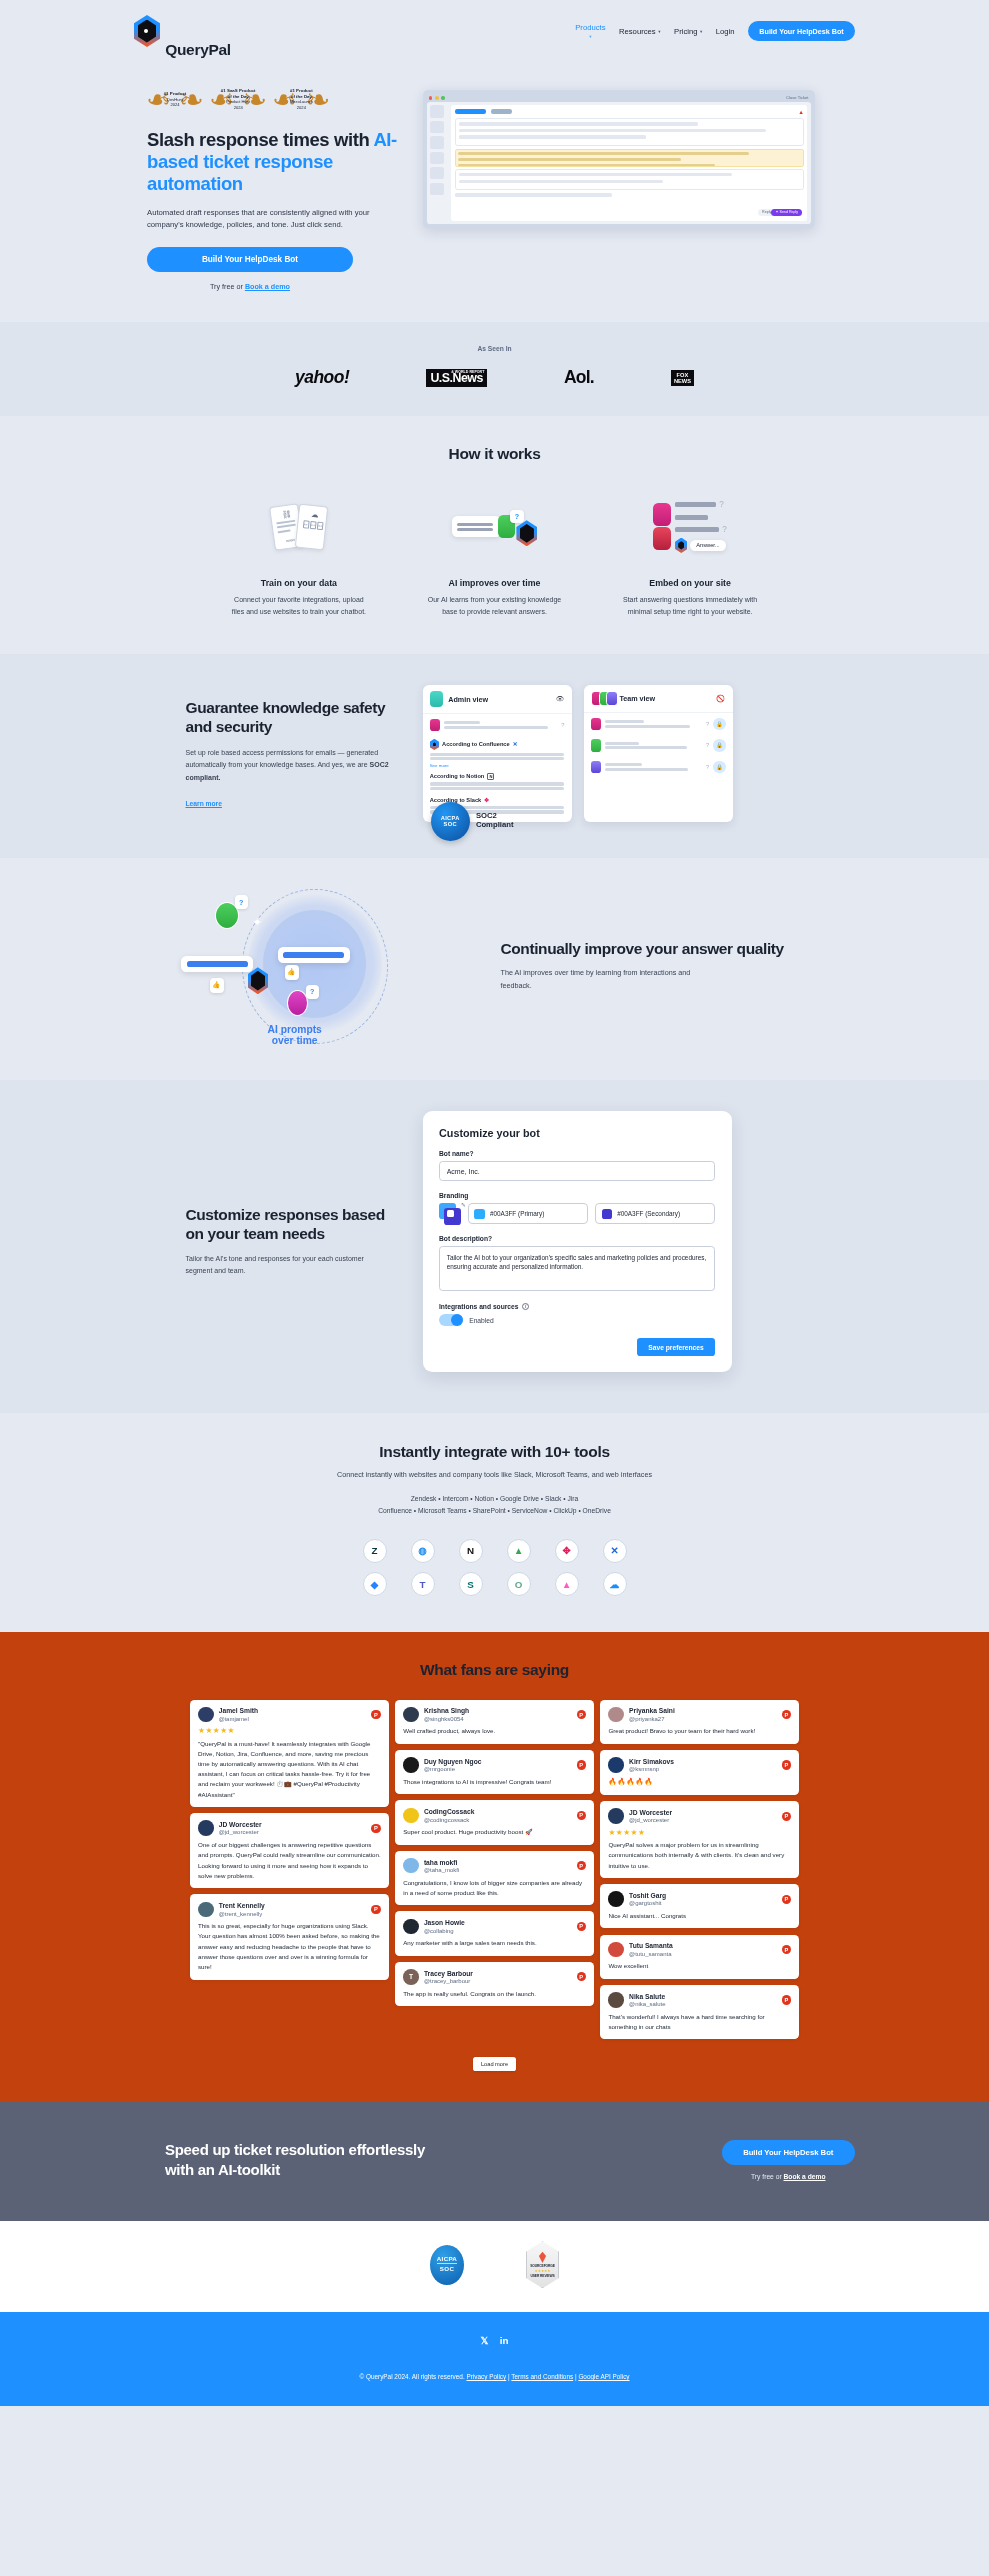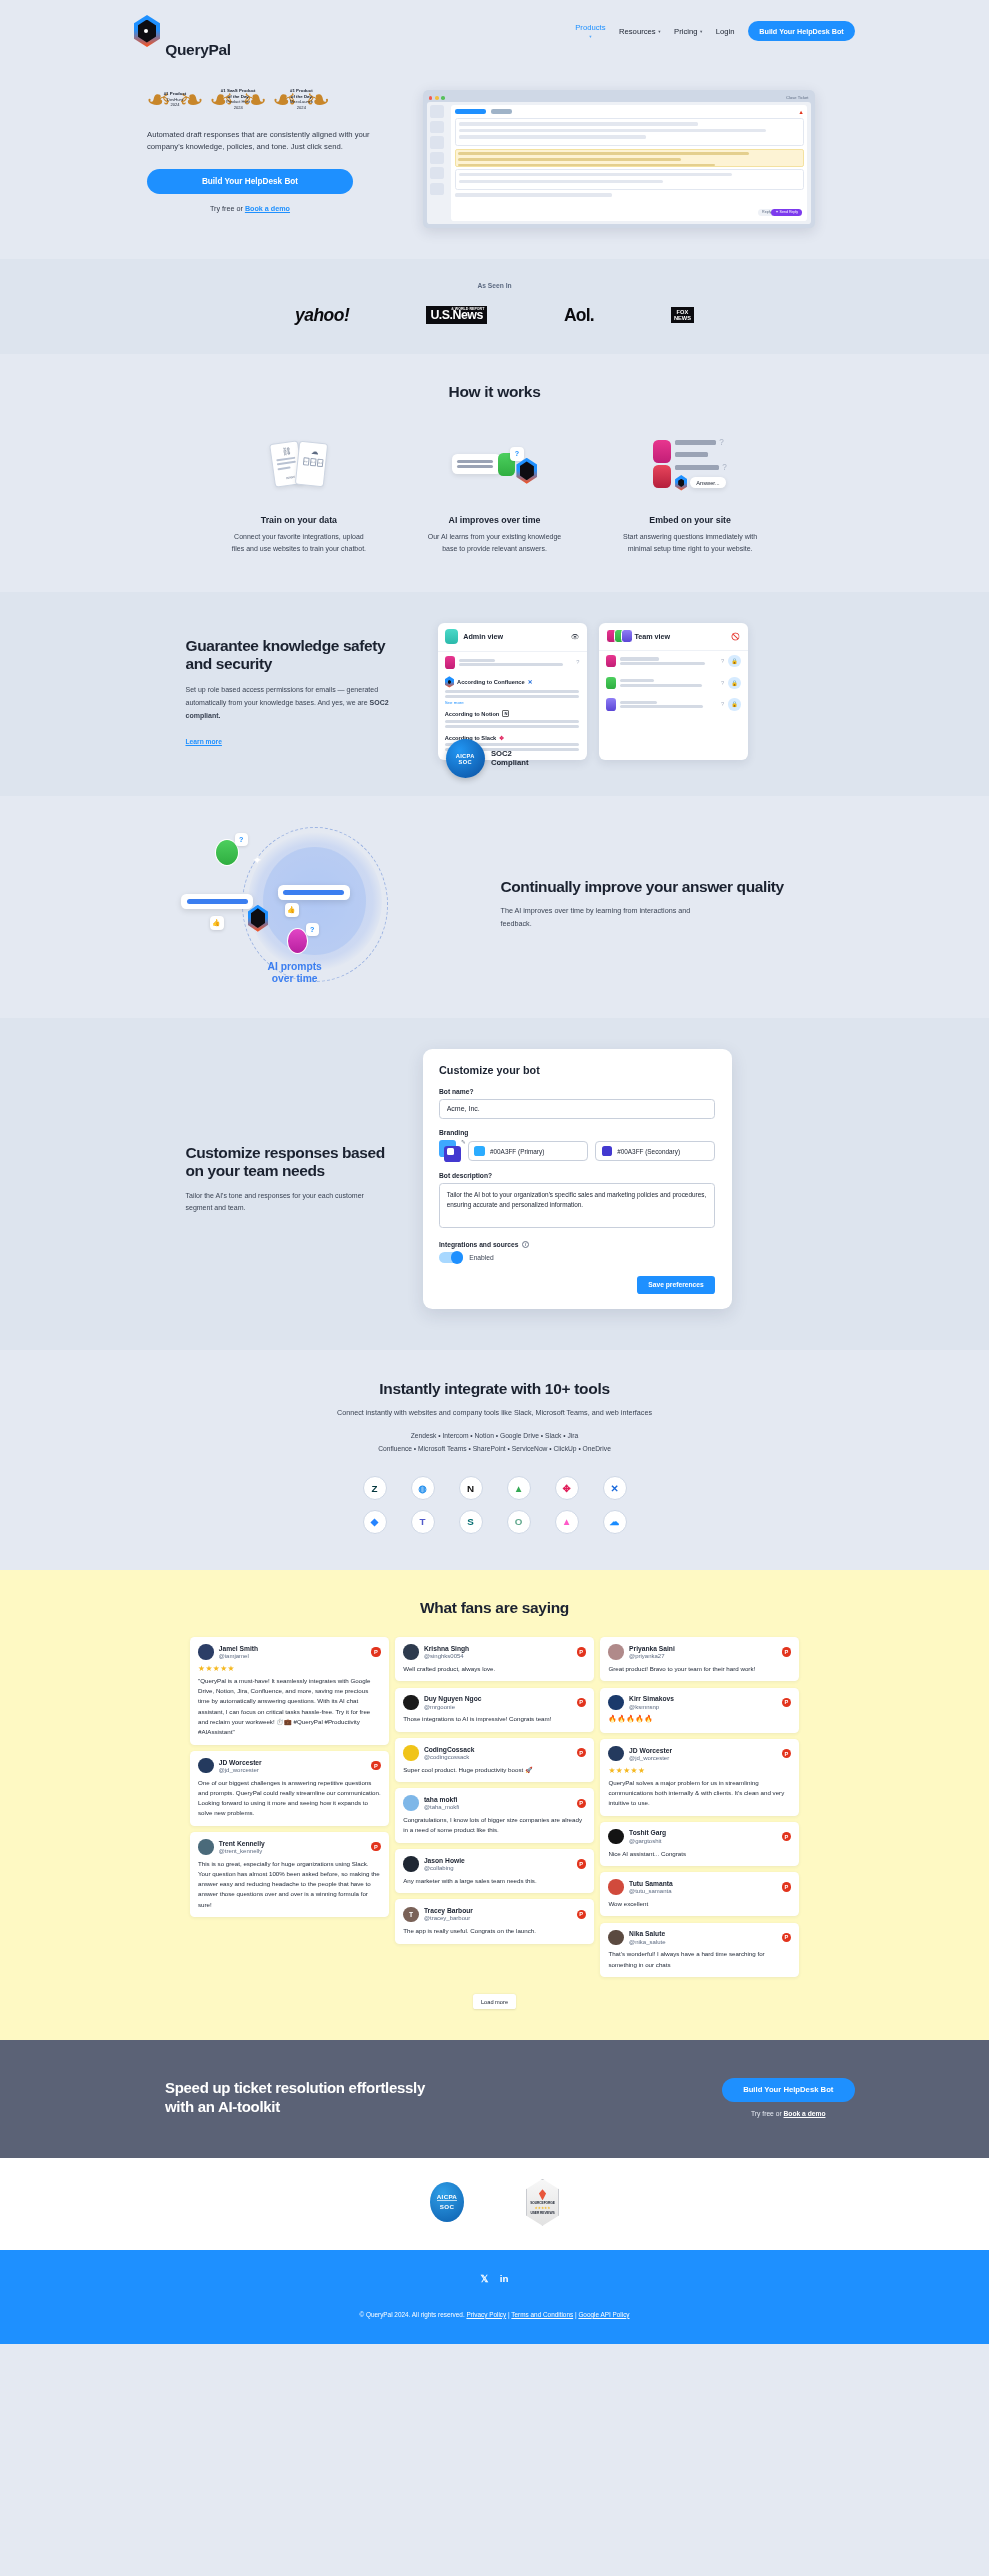--- a/index.html
+++ b/index.html
@@ -111,21 +111,21 @@
   .pdf { width:6.2px; height:7.7px; border:0.5px solid #9aa5b8; border-radius:1px; font-size:2.1px; text-align:center; line-height:7.7px; color:#64718a; display:inline-block; margin:0.5px; }
   .bubble { background:#fff; border-radius:5.2px; box-shadow:0 1.5px 5.2px rgba(0,0,0,.1); padding:4.1px 5.2px; }
   .bub-line { height:3.1px; background:#9aa3b5; border-radius:1.5px; margin:2.1px 0; }
   .av { width:17.5px; height:23px; border-radius:5.2px; }
   .hexlogo { width:20.6px; height:26px; background:linear-gradient(180deg,#1e90ff 0%,#1e90ff 45%,#ff4f18 100%); clip-path:polygon(50% 0%,100% 26%,100% 74%,50% 100%,0% 74%,0% 26%); position:relative; }
   .hexlogo::after { content:""; position:absolute; left:3.1px; top:3.6px; right:3.1px; bottom:3.6px; background:#0d0d12; clip-path:polygon(50% 0%,100% 26%,100% 74%,50% 100%,0% 74%,0% 26%); }
   .qmark { width:13.4px; height:13.4px; border-radius:4.1px; background:#fff; box-shadow:0 1px 3.1px rgba(0,0,0,.12); color:#1e90ff; font-weight:800; font-size:7.2px; display:flex; align-items:center; justify-content:center; }
 
   
   .safety { background:#dde4ee; padding:31px 0 36px; }
-  .safety-inner { width:644px; margin:0 auto; display:flex; gap:46px; align-items:center; padding-left:13px; }
+  .safety-inner { width:644px; margin:0 auto; display:flex; gap:31px; align-items:center; padding-left:13px; }
   .safety-left { width:206px; }
   .safety-h2 { font-size:15.5px; font-weight:800; line-height:1.2; letter-spacing:-0.4px; margin-bottom:10.3px; }
   .safety-p { font-size:7px; line-height:1.8; color:#3a4353; margin-bottom:14.4px; }
   .safety-p b { font-weight:800; }
   .learn { font-size:6.7px; color:#1e90ff; font-weight:700; text-decoration:underline; }
   .safety-right { flex:1; display:flex; gap:12.4px; position:relative; }
   .panel { background:#fff; border-radius:6.2px; box-shadow:0 2.6px 9.3px rgba(30,40,70,.1); width:149px; }
   .panel-head { display:flex; align-items:center; gap:5.2px; padding:6.2px 7.2px; border-bottom:0.5px solid #eef1f6; }
   .panel-title { font-size:7.2px; font-weight:600; }
   .stack-avs { display:flex; }
@@ -184,21 +184,21 @@
   
   .integr { background:#e4e9f2; padding:30px 0 36px; text-align:center; }
   .integr-h2 { font-size:15.5px; font-weight:800; letter-spacing:-0.3px; margin-bottom:9.3px; }
   .integr-p { font-size:7.2px; color:#3a4353; margin-bottom:13.4px; }
   .integr-list { font-size:6.7px; color:#3a4353; line-height:1.9; margin-bottom:20.6px; }
   .icon-grid { display:flex; flex-direction:column; align-items:center; gap:9.3px; }
   .icon-row { display:flex; gap:24px; }
   .icon-circle { width:24px; height:24px; border-radius:50%; background:#fff; border:0.5px solid #cfd8e6; display:flex; align-items:center; justify-content:center; font-size:9.8px; font-weight:800; }
 
   
-  .fans { background:#fef9c3; padding:29px 0 31px; }
+  .fans { background:#c2410c; padding:29px 0 31px; }
   .fans-h2 { font-size:15.5px; font-weight:800; text-align:center; letter-spacing:-0.3px; margin-bottom:20.6px; }
   .cols { display:flex; justify-content:center; gap:6.2px; }
   .col { width:199px; display:flex; flex-direction:column; gap:6.2px; }
   .tcard { background:#fff; border-radius:4.6px; padding:7.2px 8.2px; box-shadow:0 1px 3.6px rgba(30,40,70,.07); }
   .tc-head { display:flex; align-items:center; gap:5.2px; margin-bottom:4.1px; }
   .tc-av { width:15.5px; height:15.5px; border-radius:50%; flex:none; display:flex; align-items:center; justify-content:center; color:#fff; font-size:6.7px; font-weight:700; }
   .tc-name { font-size:6.7px; font-weight:600; line-height:1.25; }
   .tc-handle { font-size:6px; color:#5d6b82; }
   .ph { margin-left:auto; width:9.3px; height:9.3px; border-radius:50%; background:#e2341d; color:#fff; font-size:5.7px; font-weight:700; display:flex; align-items:center; justify-content:center; }
   .tc-stars { font-size:7.7px; color:#f5b820; letter-spacing:0.5px; margin-bottom:3.1px; }
@@ -298,20 +298,23 @@
             <span class="laurel r">❧</span>
             <div class="award-txt">
               <b>#1 Product</b>
               <b>of the Day</b>
               <span>MicroLaunch</span><br>
               <span>2024</span>
             </div>
           </div>
         </div>
 
+        <h1 class="hero-h1">
+          <span>Slash response times with </span><span class="hl">AI-based ticket response automation</span>
+        </h1>
         <p class="hero-sub">Automated draft responses that are consistently aligned with your company's knowledge, policies, and tone. Just click send.</p>
         <button class="hero-cta">Build Your HelpDesk Bot</button>
         <div class="hero-try">
           <span>Try free or </span><a>Book a demo</a>
         </div>
       </div>
 
       <div class="hero-right">
         <div class="mock">
           <div class="mock-bar">

